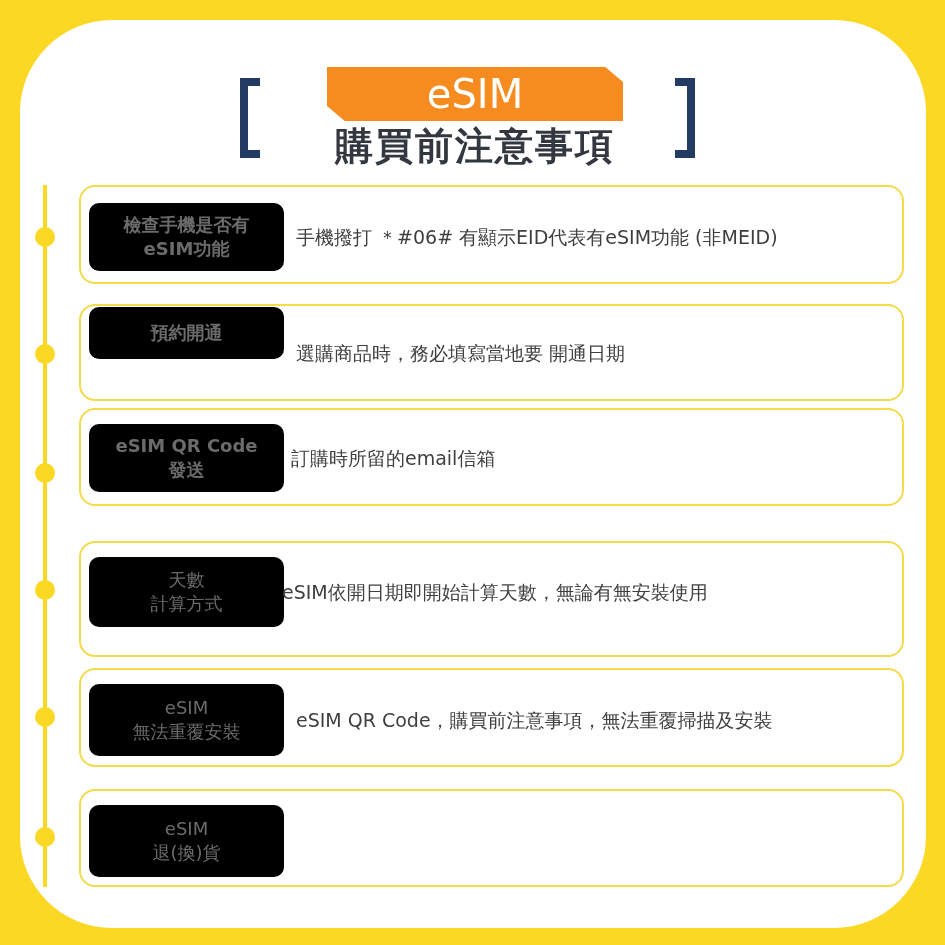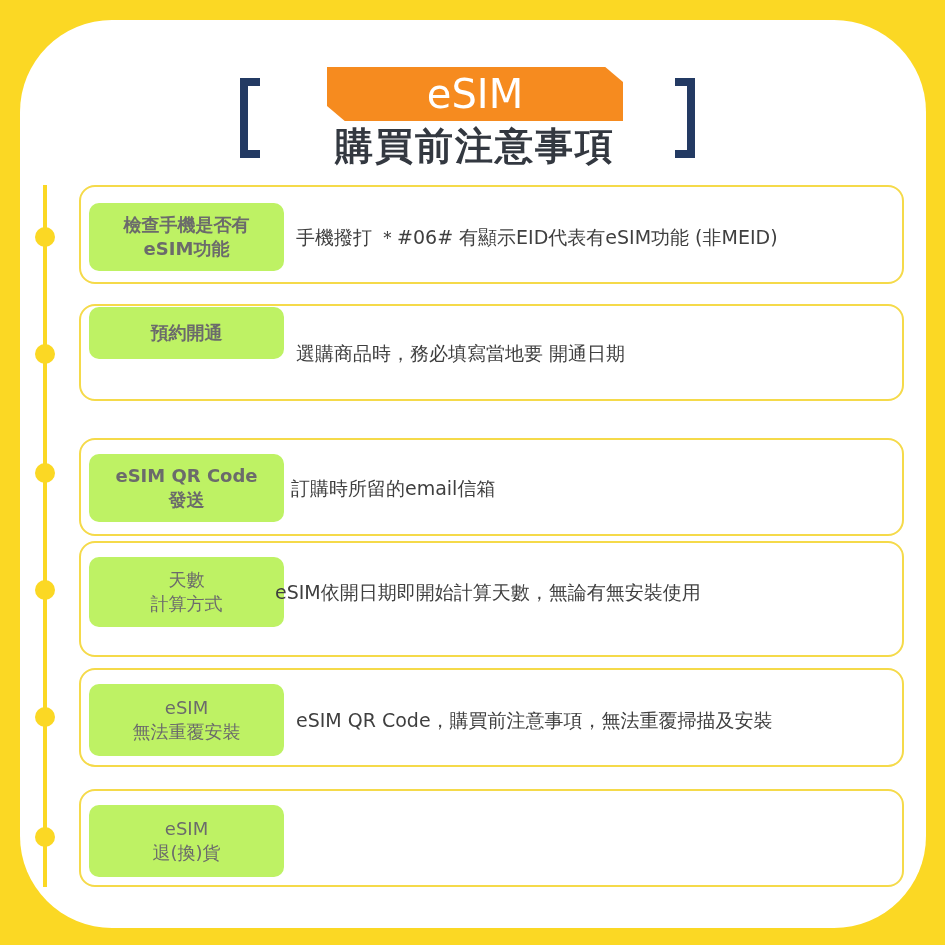--- a/index.html
+++ b/index.html
@@ -72,21 +72,21 @@
     width: 825px;
     border: 2px solid #F5DA4A;
     border-radius: 16px;
     box-sizing: border-box;
     background: #FFFFFF;
   }
   .label {
     position: absolute;
     left: 8px;
     width: 195px;
-    background: #bef264;
+    background: #000000;
     border-radius: 10px;
     color: #6B6B6B;
     font-size: 18px;
     line-height: 24px;
     text-align: center;
     display: flex; align-items: center; justify-content: center;
     flex-direction: column;
   }
   .label.bold { font-weight: bold; }
   .desc {
@@ -129,36 +129,36 @@
 
 <div class="card" style="top:304px;height:97px">
   <div class="label bold" style="top:1px;height:52px">
     <span>預約開通</span>
   </div>
   <div class="desc" style="top:12px;height:69px">
     <span>選購商品時，務必填寫當地要 開通日期</span>
   </div>
 </div>
 
-<div class="card" style="top:438px;height:98px">
+<div class="card" style="top:408px;height:98px">
   <div class="label bold" style="top:14px;height:68px">
     <span>eSIM QR Code</span>
     <span>發送</span>
   </div>
   <div class="desc" style="top:14px;height:68px;flex-direction:column;align-items:flex-start;justify-content:center;left:210px">
     <span>訂購時所留的email信箱</span>
   </div>
 </div>
 
 <div class="card" style="top:541px;height:116px">
   <div class="label" style="top:14px;height:70px">
     <span>天數</span>
     <span>計算方式</span>
   </div>
-  <div class="desc" style="top:14px;height:70px;left:194px">
+  <div class="desc" style="top:14px;height:70px;left:201px">
     <span>eSIM依開日期即開始計算天數，無論有無安裝使用</span>
   </div>
 </div>
 
 <div class="card" style="top:668px;height:99px">
   <div class="label" style="top:14px;height:72px">
     <span>eSIM</span>
     <span>無法重覆安裝</span>
   </div>
   <div class="desc" style="top:14px;height:72px">

